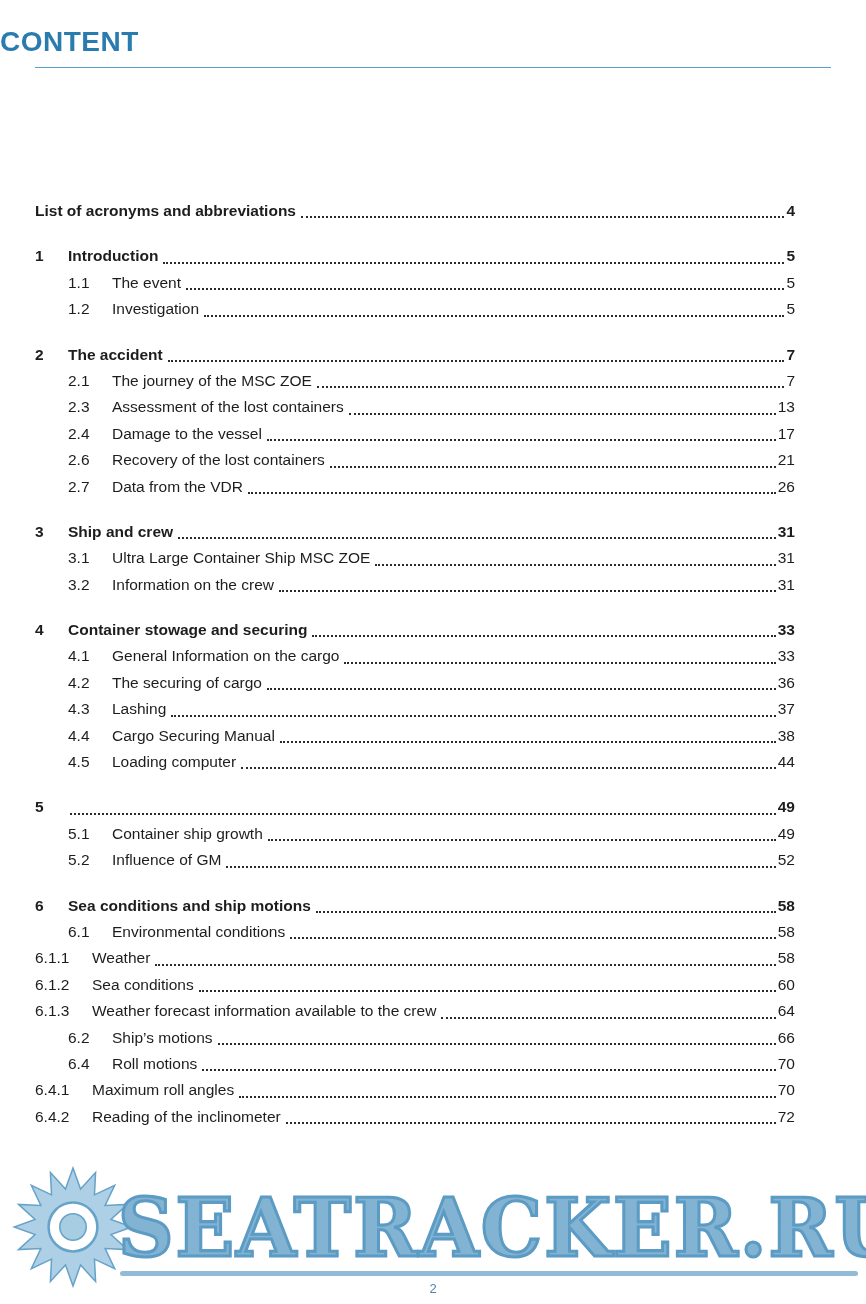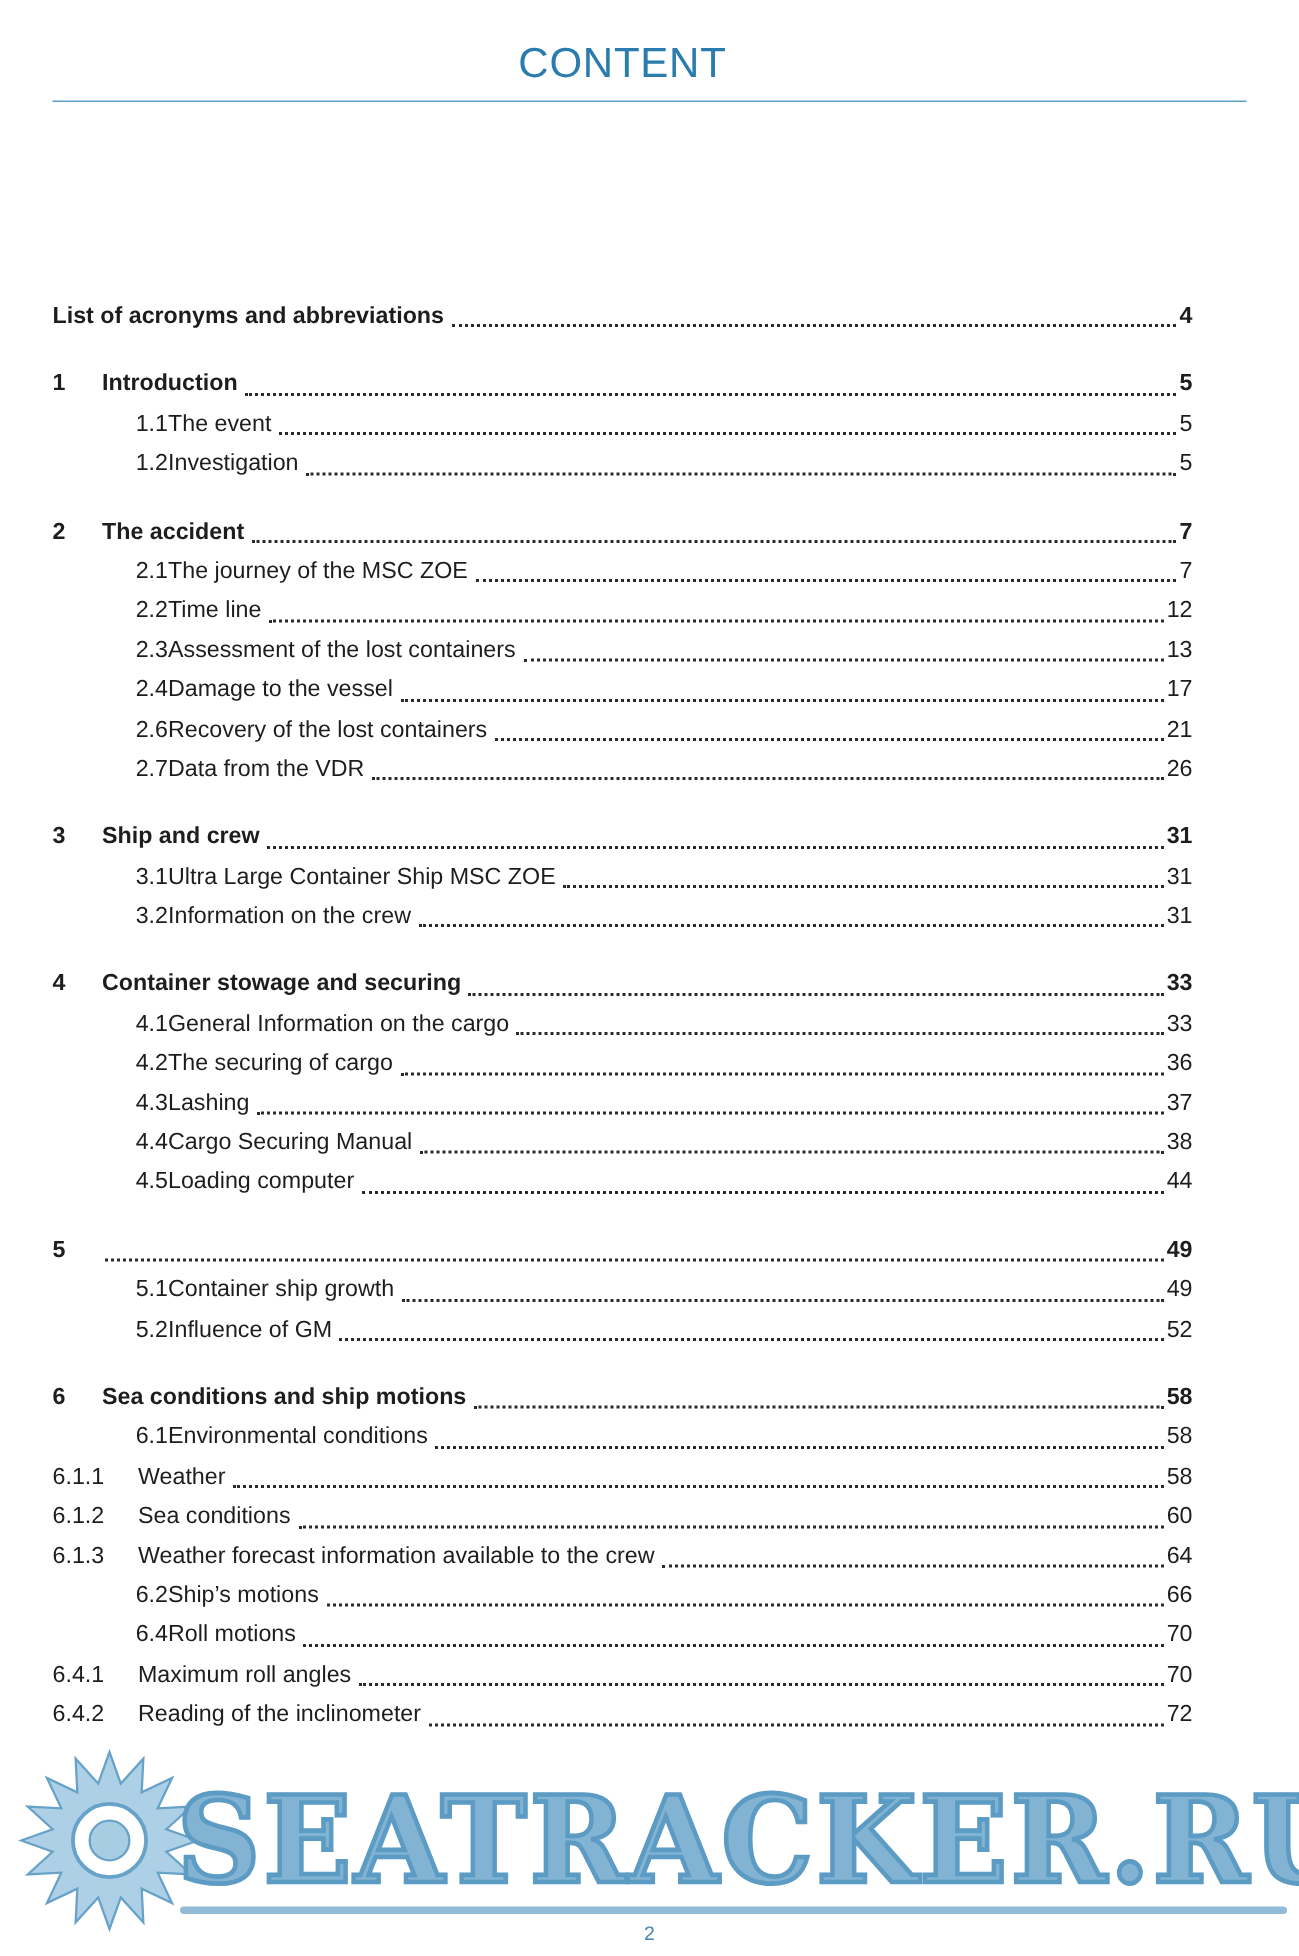--- a/index.html
+++ b/index.html
@@ -9,23 +9,23 @@
     height: 1304px;
     background: #ffffff;
     overflow: hidden;
     font-family: "Liberation Sans", sans-serif;
     color: #1d1d1d;
   }
   
   .doc-header { padding-top: 26px; }
   .doc-title {
     margin: 0 36px 0 0;
-    text-align: center;
+    text-align: left;
     font-size: 28px;
-    font-weight: normal;
+    font-weight: bold;
     letter-spacing: 0.5px;
     color: #2b7cae;
   }
   .header-rule {
     margin: 9px 35px 0 35px;
     border: none;
     border-top: 1.5px solid #5b9fc8;
     height: 0;
   }
   
@@ -36,21 +36,21 @@
     display: flex;
     height: 26.4px;
     line-height: 26.4px;
     font-size: 15.5px;
     white-space: nowrap;
   }
   .toc-row.bold { font-weight: bold; }
   .toc-row.gap { margin-top: 19px; }
   .toc-num { flex: none; width: 33px; }
   .toc-num.empty { width: 0; }
-  .level1 .toc-num { margin-left: 33px; width: 44px; text-align: right; }
+  .level1 .toc-num { margin-left: 33px; width: 44px; }
   .level2 .toc-num { width: 57px; }
   .toc-label { flex: none; padding-right: 3px; }
   .toc-leader {
     flex: 1 1 auto;
     align-self: flex-end;
     margin: 0 2px 6px 2px;
     border-bottom: 2.4px dotted #2a2a2a;
     min-width: 10px;
   }
   .toc-page { flex: none; text-align: right; }
@@ -145,26 +145,20 @@
       <span class="toc-page">7</span>
     </div>
 
     <div class="toc-row level1">
       <span class="toc-num">2.1</span>
       <span class="toc-label">The journey of the MSC ZOE</span>
       <span class="toc-leader"></span>
       <span class="toc-page">7</span>
     </div>
 
-    <div class="toc-row level1">
-      <span class="toc-num">2.2</span>
-      <span class="toc-label">Time line</span>
-      <span class="toc-leader"></span>
-      <span class="toc-page">12</span>
-    </div>
 
     <div class="toc-row level1">
       <span class="toc-num">2.3</span>
       <span class="toc-label">Assessment of the lost containers</span>
       <span class="toc-leader"></span>
       <span class="toc-page">13</span>
     </div>
 
     <div class="toc-row level1">
       <span class="toc-num">2.4</span>

